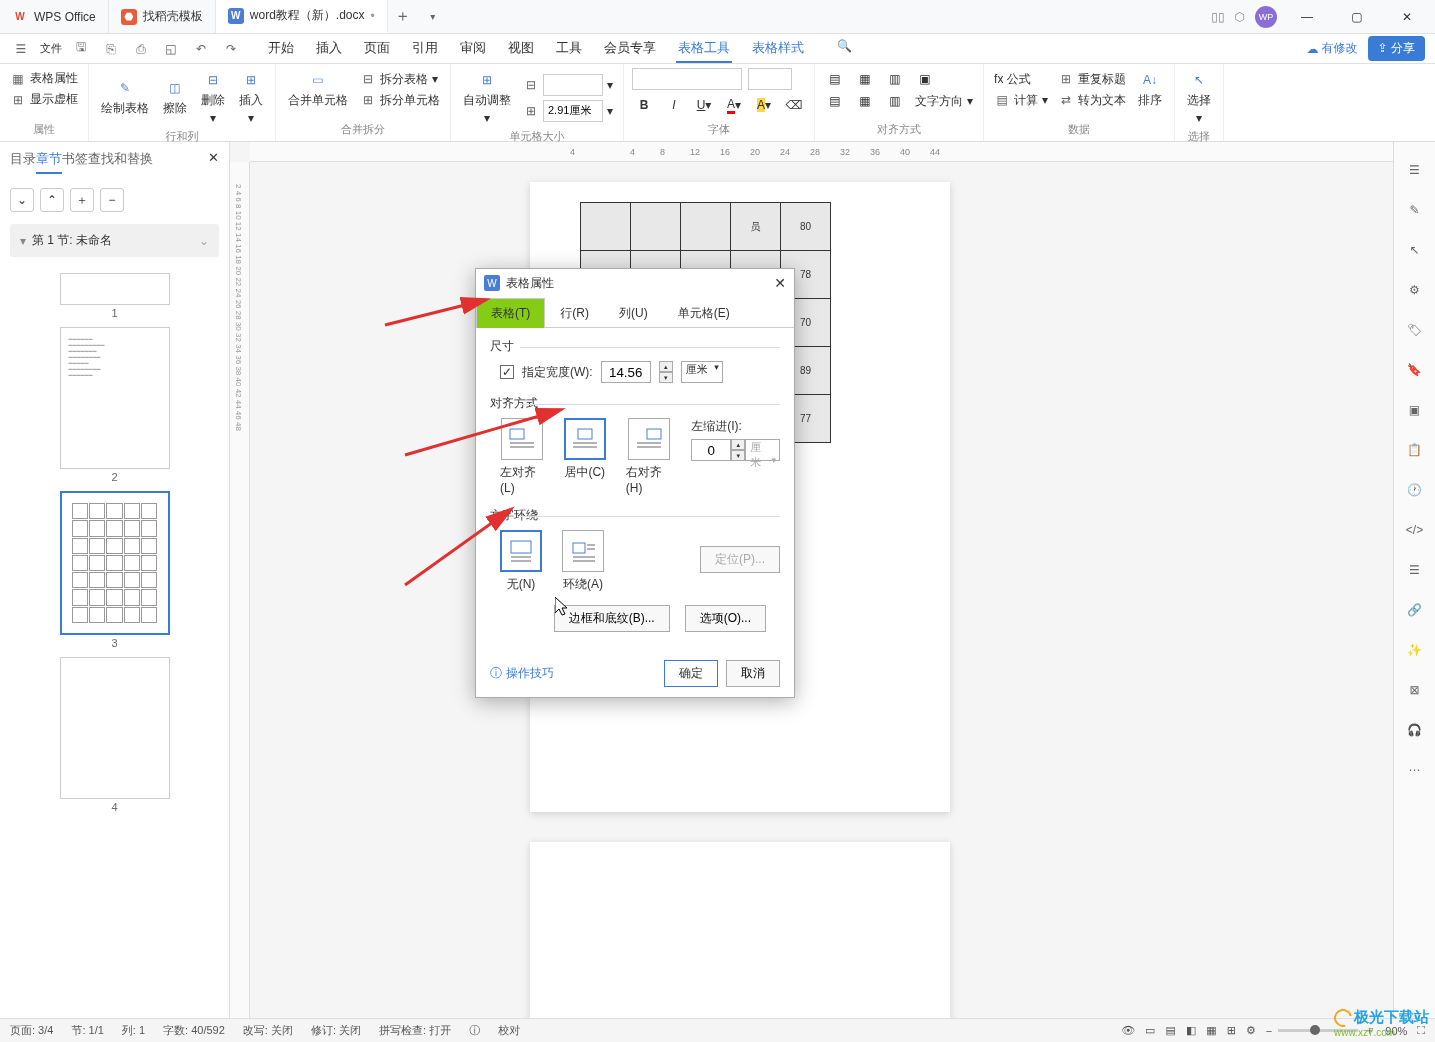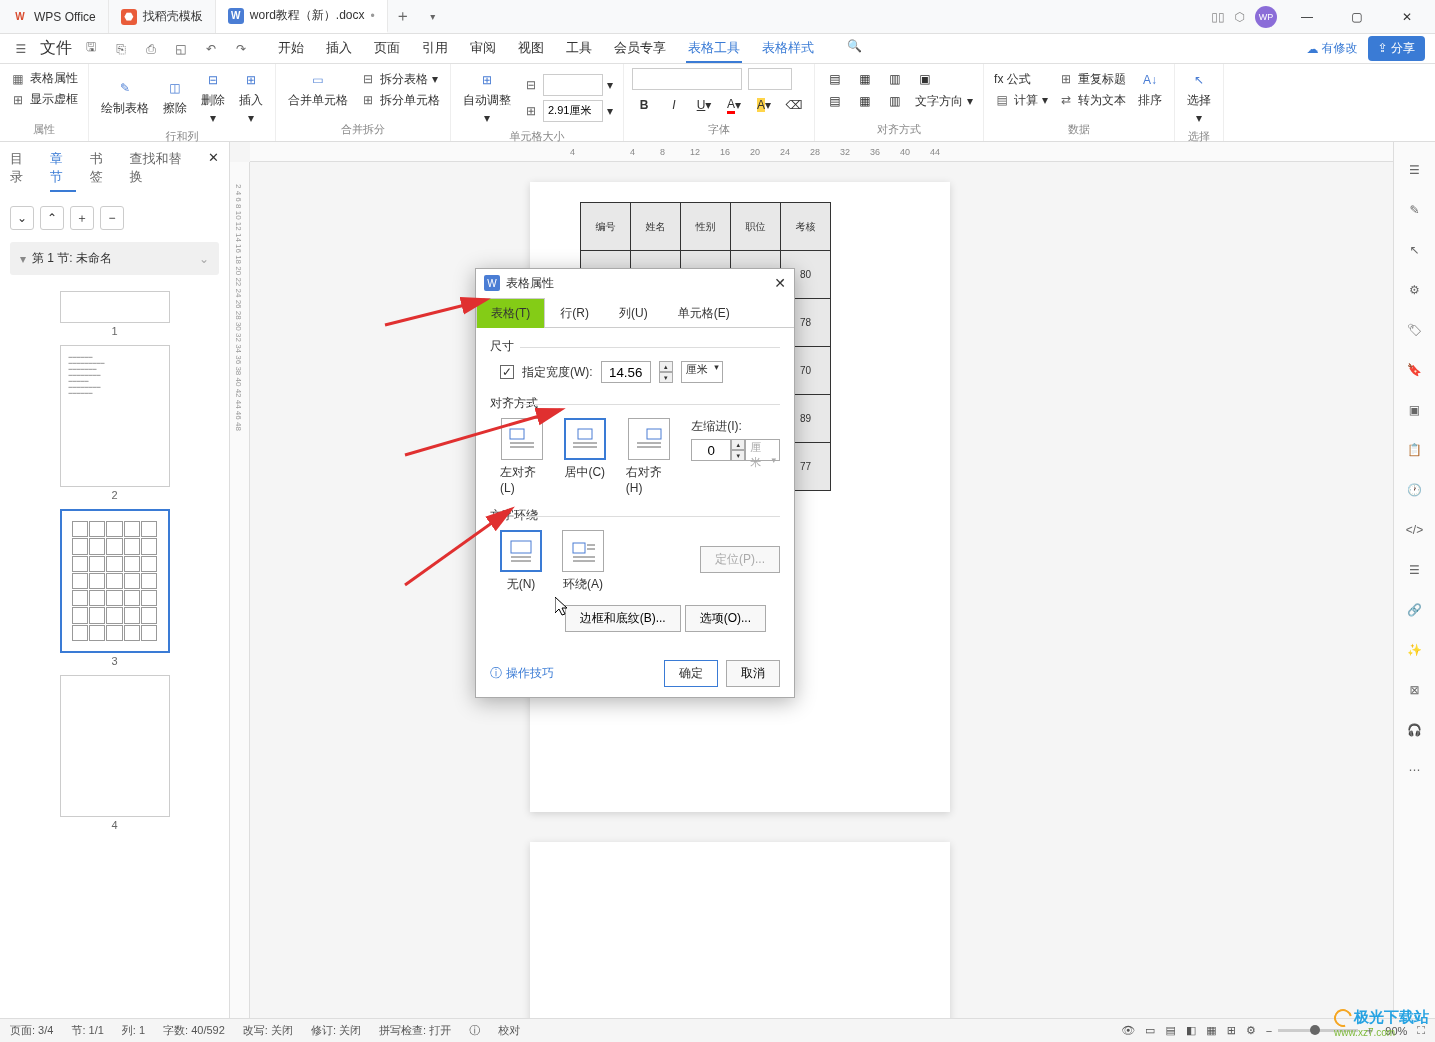--- a/index.html
+++ b/index.html
@@ -39,21 +39,21 @@
 .ribbon-btn { display: flex; flex-direction: column; align-items: center; gap: 2px; cursor: pointer; padding: 2px 4px; font-size: 12px; }
 .ribbon-btn-h { display: flex; align-items: center; gap: 4px; cursor: pointer; padding: 2px; font-size: 12px; }
 .ribbon-icon { width: 20px; height: 20px; display: flex; align-items: center; justify-content: center; color: #4a7dd4; }
 .ribbon-icon-sm { width: 16px; height: 16px; display: flex; align-items: center; justify-content: center; color: #666; }
 .ribbon-input { width: 60px; height: 22px; border: 1px solid #ccc; padding: 0 4px; font-size: 11px; }
 .icon-sq { width: 24px; height: 22px; border: 1px solid transparent; display: flex; align-items: center; justify-content: center; cursor: pointer; }
 
 
 .main-area { display: flex; height: calc(100% - 142px - 24px); }
 .sidepanel { width: 230px; border-right: 1px solid #ddd; display: flex; flex-direction: column; }
-.sidepanel-tabs { display: flex; padding: 8px 10px; gap: 14px; font-size: 13px; }
+.sidepanel-tabs { display: flex; padding: 8px 10px; font-size: 13px; }
 .sp-tab { cursor: pointer; color: #666; padding-bottom: 4px; }
 .sp-tab.active { color: #3a7bd5; border-bottom: 2px solid #3a7bd5; }
 .sp-close { margin-left: auto; cursor: pointer; }
 .sidepanel-controls { display: flex; gap: 6px; padding: 6px 10px; }
 .sp-ctrl { width: 24px; height: 24px; border: 1px solid #ccc; border-radius: 3px; display: flex; align-items: center; justify-content: center; cursor: pointer; }
 .section-item { margin: 6px 10px; padding: 8px 10px; background: #f0f0f0; border-radius: 3px; display: flex; align-items: center; cursor: pointer; font-size: 12px; }
 .section-marker { margin-right: 6px; color: #888; }
 .thumbnails { flex: 1; overflow: auto; padding: 10px; display: flex; flex-direction: column; align-items: center; gap: 8px; }
 .thumb { width: 110px; border: 1px solid #ccc; background: #fff; cursor: pointer; }
 .thumb.selected { border: 2px solid #3a7bd5; }
@@ -93,21 +93,21 @@
 .spinner-btns { display: flex; flex-direction: column; }
 .spin-btn { width: 14px; height: 11px; border: 1px solid #aaa; font-size: 7px; display: flex; align-items: center; justify-content: center; cursor: pointer; background: #f0f0f0; }
 .unit-select { border: 1px solid #aaa; height: 22px; padding: 0 14px 0 4px; font-size: 11px; cursor: pointer; position: relative; background: #fff; }
 .unit-select::after { content: '▾'; position: absolute; right: 3px; font-size: 9px; }
 .align-options { display: flex; gap: 20px; padding-left: 10px; }
 .align-opt { display: flex; flex-direction: column; align-items: center; gap: 4px; cursor: pointer; }
 .align-icon { width: 42px; height: 42px; border: 1px solid #aaa; display: flex; align-items: center; justify-content: center; background: #fff; }
 .align-icon.selected { border: 2px solid #3a7bd5; }
 .indent-group { margin-left: 20px; }
 .wrap-options { display: flex; gap: 20px; padding-left: 10px; }
-.dialog-actions { display: flex; justify-content: flex-end; gap: 4px; padding: 0 14px 8px; }
+.dialog-actions { display: flex; justify-content: flex-end; gap: 15px; padding: 0 14px 8px; }
 .dialog-btn { padding: 4px 14px; border: 1px solid #aaa; background: #f8f8f8; cursor: pointer; font-size: 12px; }
 .dialog-btn:disabled { color: #aaa; }
 .dialog-footer { display: flex; justify-content: flex-end; gap: 8px; padding: 10px 14px; align-items: center; }
 .dialog-footer-left { margin-right: auto; display: flex; align-items: center; gap: 4px; color: #3a7bd5; cursor: pointer; }
 .dialog-btn.primary { border-color: #3a7bd5; background: #fff; color: #333; }
 
 
 .statusbar { position: absolute; bottom: 0; left: 0; right: 0; height: 24px; background: #f5f5f5; border-top: 1px solid #ddd; display: flex; align-items: center; padding: 0 10px; font-size: 11px; color: #555; gap: 18px; }
 .statusbar-right { margin-left: auto; display: flex; align-items: center; gap: 10px; }
 .zoom-slider { display: flex; align-items: center; gap: 6px; }
@@ -152,21 +152,21 @@
     <span class="avatar">WP</span>
     <div class="win-btn">—</div>
     <div class="win-btn">▢</div>
     <div class="win-btn">✕</div>
   </div>
 </div>
 
 <div class="menubar">
   <div class="menu-left">
     <span class="menu-icon">☰</span>
-    <span style="font-size:16px">文件</span>
+    <span style="font-size:11px">文件</span>
     <span class="menu-icon">🖫</span>
     <span class="menu-icon">⎘</span>
     <span class="menu-icon">⎙</span>
     <span class="menu-icon">◱</span>
     <span class="menu-icon">↶</span>
     <span class="menu-icon">↷</span>
   </div>
   <div class="menu-tabs">
     <span class="menu-tab">开始</span>
     <span class="menu-tab">插入</span>
@@ -414,27 +414,20 @@
       <span class="ruler-tick" style="left:530px">24</span>
       <span class="ruler-tick" style="left:560px">28</span>
       <span class="ruler-tick" style="left:590px">32</span>
       <span class="ruler-tick" style="left:620px">36</span>
       <span class="ruler-tick" style="left:650px">40</span>
       <span class="ruler-tick" style="left:680px">44</span>
     </div>
     <div class="page page1">
       <table class="doc-table">
         <tbody>
-            <tr>
-          <td>编号</td>
-          <td>姓名</td>
-          <td>性别</td>
-          <td>职位</td>
-          <td>考核</td>
-        </tr>
         <tr>
               <td></td>
               <td></td>
               <td></td>
               <td>员</td>
               <td>80</td>
             </tr>
         <tr>
               <td></td>
               <td></td>

